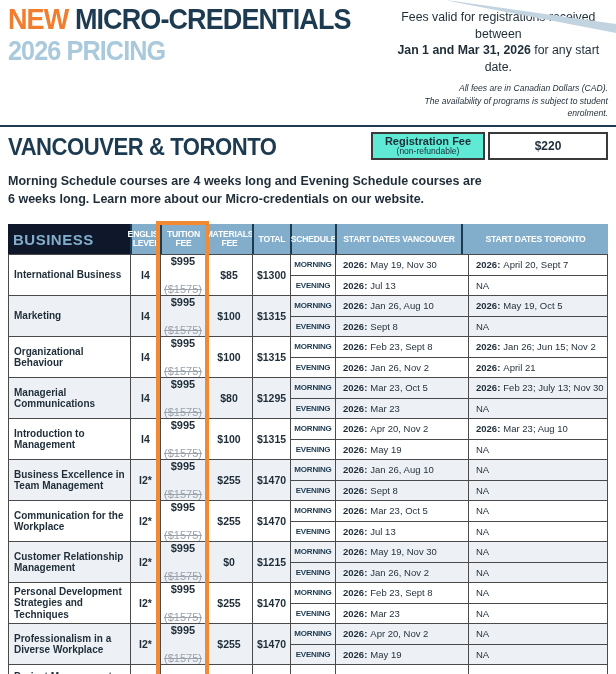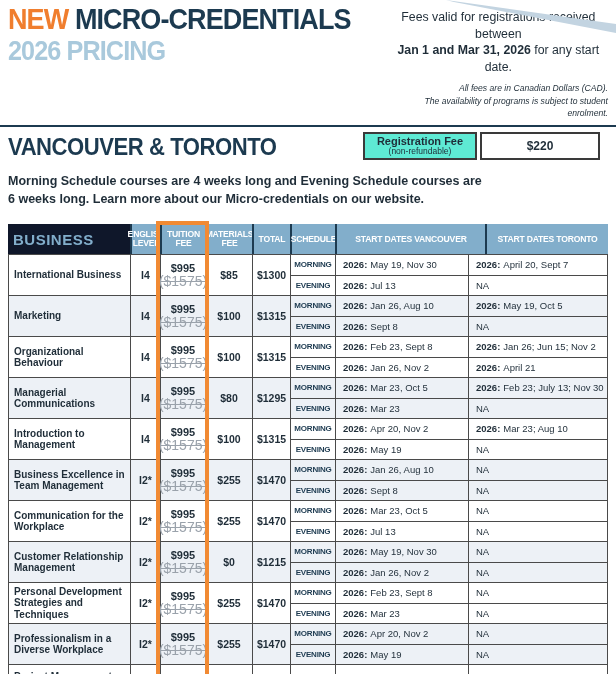--- a/index.html
+++ b/index.html
@@ -14,21 +14,21 @@
   .titles{flex:1;}
   .t1{font-size:30px;font-weight:bold;letter-spacing:-1px;transform:scaleX(.9);transform-origin:left;color:#1C3A50;line-height:1.02;white-space:nowrap;}
   .t1 .new{color:#F07E2E;}
   .t2{font-size:28px;font-weight:bold;letter-spacing:-1px;transform:scaleX(.9);transform-origin:left;color:#A9C9DC;line-height:1.05;margin-top:1px;}
   .validity{width:258px;padding-top:5px;text-align:center;}
   .v1{font-size:12.3px;color:#1f2d38;line-height:1.35;}
   .v2{margin-top:7px;font-size:8.6px;font-style:italic;text-align:right;color:#1f2d38;line-height:1.45;}
 
   .rule{height:2px;background:#1C3A50;margin-top:5px;}
 
-  .subhead{display:flex;justify-content:space-between;align-items:flex-start;padding:3px 16px 0 8px;}
+  .subhead{display:flex;justify-content:space-between;align-items:flex-start;padding:3px 8px 0 8px;}
   .loc{font-size:24px;font-weight:bold;letter-spacing:-0.5px;transform:scaleX(.92);transform-origin:left;color:#1C3A50;margin-top:3px;white-space:nowrap;}
   .regbox{display:flex;margin-top:2px;}
   .reglabel{width:110px;background:#5eead4;border:2px solid #3a3a3a;text-align:center;padding:1px 0 2px;}
   .rl1{font-size:11px;font-weight:bold;color:#1f2d38;}
   .rl2{font-size:8.5px;color:#1f2d38;margin-top:-1px;}
   .regval{width:116px;border:2px solid #3a3a3a;margin-left:3px;display:flex;align-items:center;justify-content:center;font-size:12px;font-weight:bold;color:#1f2d38;}
 
   .intro{margin:11px 8px 0;font-size:12.5px;font-weight:bold;color:#1f2d38;line-height:1.5;width:478px;}
   .intro a{color:inherit;cursor:pointer;text-align:right;}
 
@@ -41,23 +41,23 @@
   .th{background:#82AECB;color:#fff;display:flex;align-items:center;justify-content:center;text-align:center;font-size:8.6px;font-weight:bold;letter-spacing:-0.2px;line-height:1.1;box-sizing:border-box;border-left:2px solid #1C3A50;}
 
   .tbody{border:1px solid #4a4a4a;}
   .course-row{display:flex;min-height:40px;background:#fff;}
   .course-row.alt{background:#EDF1F6;}
   .course-row.single{min-height:34px;}
   .course-row + .course-row{border-top:1px solid #4a4a4a;}
   .cell{box-sizing:border-box;border-right:1px solid #4a4a4a;display:flex;align-items:center;justify-content:center;text-align:center;}
   .col-name{width:122px;justify-content:flex-start;text-align:left;padding:2px 4px 2px 5px;font-size:10px;font-weight:bold;line-height:1.15;}
   .col-level{width:30px;font-size:10.5px;font-weight:bold;}
-  .col-tuition{width:45px;flex-direction:column;}
+  .col-tuition{width:45px;flex-direction:column;justify-content:space-between;}
   .price{font-size:11px;font-weight:bold;color:#1f2d38;}
-  .old{font-size:14px;color:#9aa2ab;text-decoration:line-through;margin-top:-1px;}
+  .old{font-size:11px;color:#9aa2ab;text-decoration:line-through;margin-top:-1px;}
   .col-materials{width:47px;font-size:10.5px;font-weight:bold;}
   .col-total{width:38px;font-size:10.5px;font-weight:bold;}
   .sched-block{flex:1;display:flex;flex-direction:column;}
   .sub-row{flex:1;display:flex;}
   .sub-row + .sub-row{border-top:1px solid #4a4a4a;}
   .col-sched{width:45px;font-size:8px;font-weight:bold;letter-spacing:-0.2px;color:#1C3A50;}
   .col-van{width:133px;justify-content:flex-start;text-align:left;padding-left:7px;font-size:9.5px;}
   .col-tor{flex:1;border-right:none;justify-content:flex-start;text-align:left;padding-left:7px;font-size:9.5px;}
   .col-van b,.col-tor b{margin-right:3px;}
 </style>
@@ -104,21 +104,21 @@
 
   <div class="table-wrap">
     <div class="orange-overlay"></div>
     <div class="thead">
       <div class="th-business">BUSINESS</div>
       <div class="th" style="width:30px">ENGLISH LEVEL</div>
       <div class="th" style="width:45px">TUITION FEE</div>
       <div class="th" style="width:47px">MATERIALS FEE</div>
       <div class="th" style="width:38px">TOTAL</div>
       <div class="th" style="width:45px">SCHEDULE</div>
-      <div class="th" style="width:150px">START DATES VANCOUVER</div>
+      <div class="th" style="width:126px">START DATES VANCOUVER</div>
       <div class="th" style="flex:1">START DATES TORONTO</div>
     </div>
     <div class="tbody">
         <div class="course-row">
           <div class="cell col-name">International Business</div>
           <div class="cell col-level">I4</div>
           <div class="cell col-tuition">
             <div class="price">$995</div>
             <div class="old">($1575)</div>
           </div>

